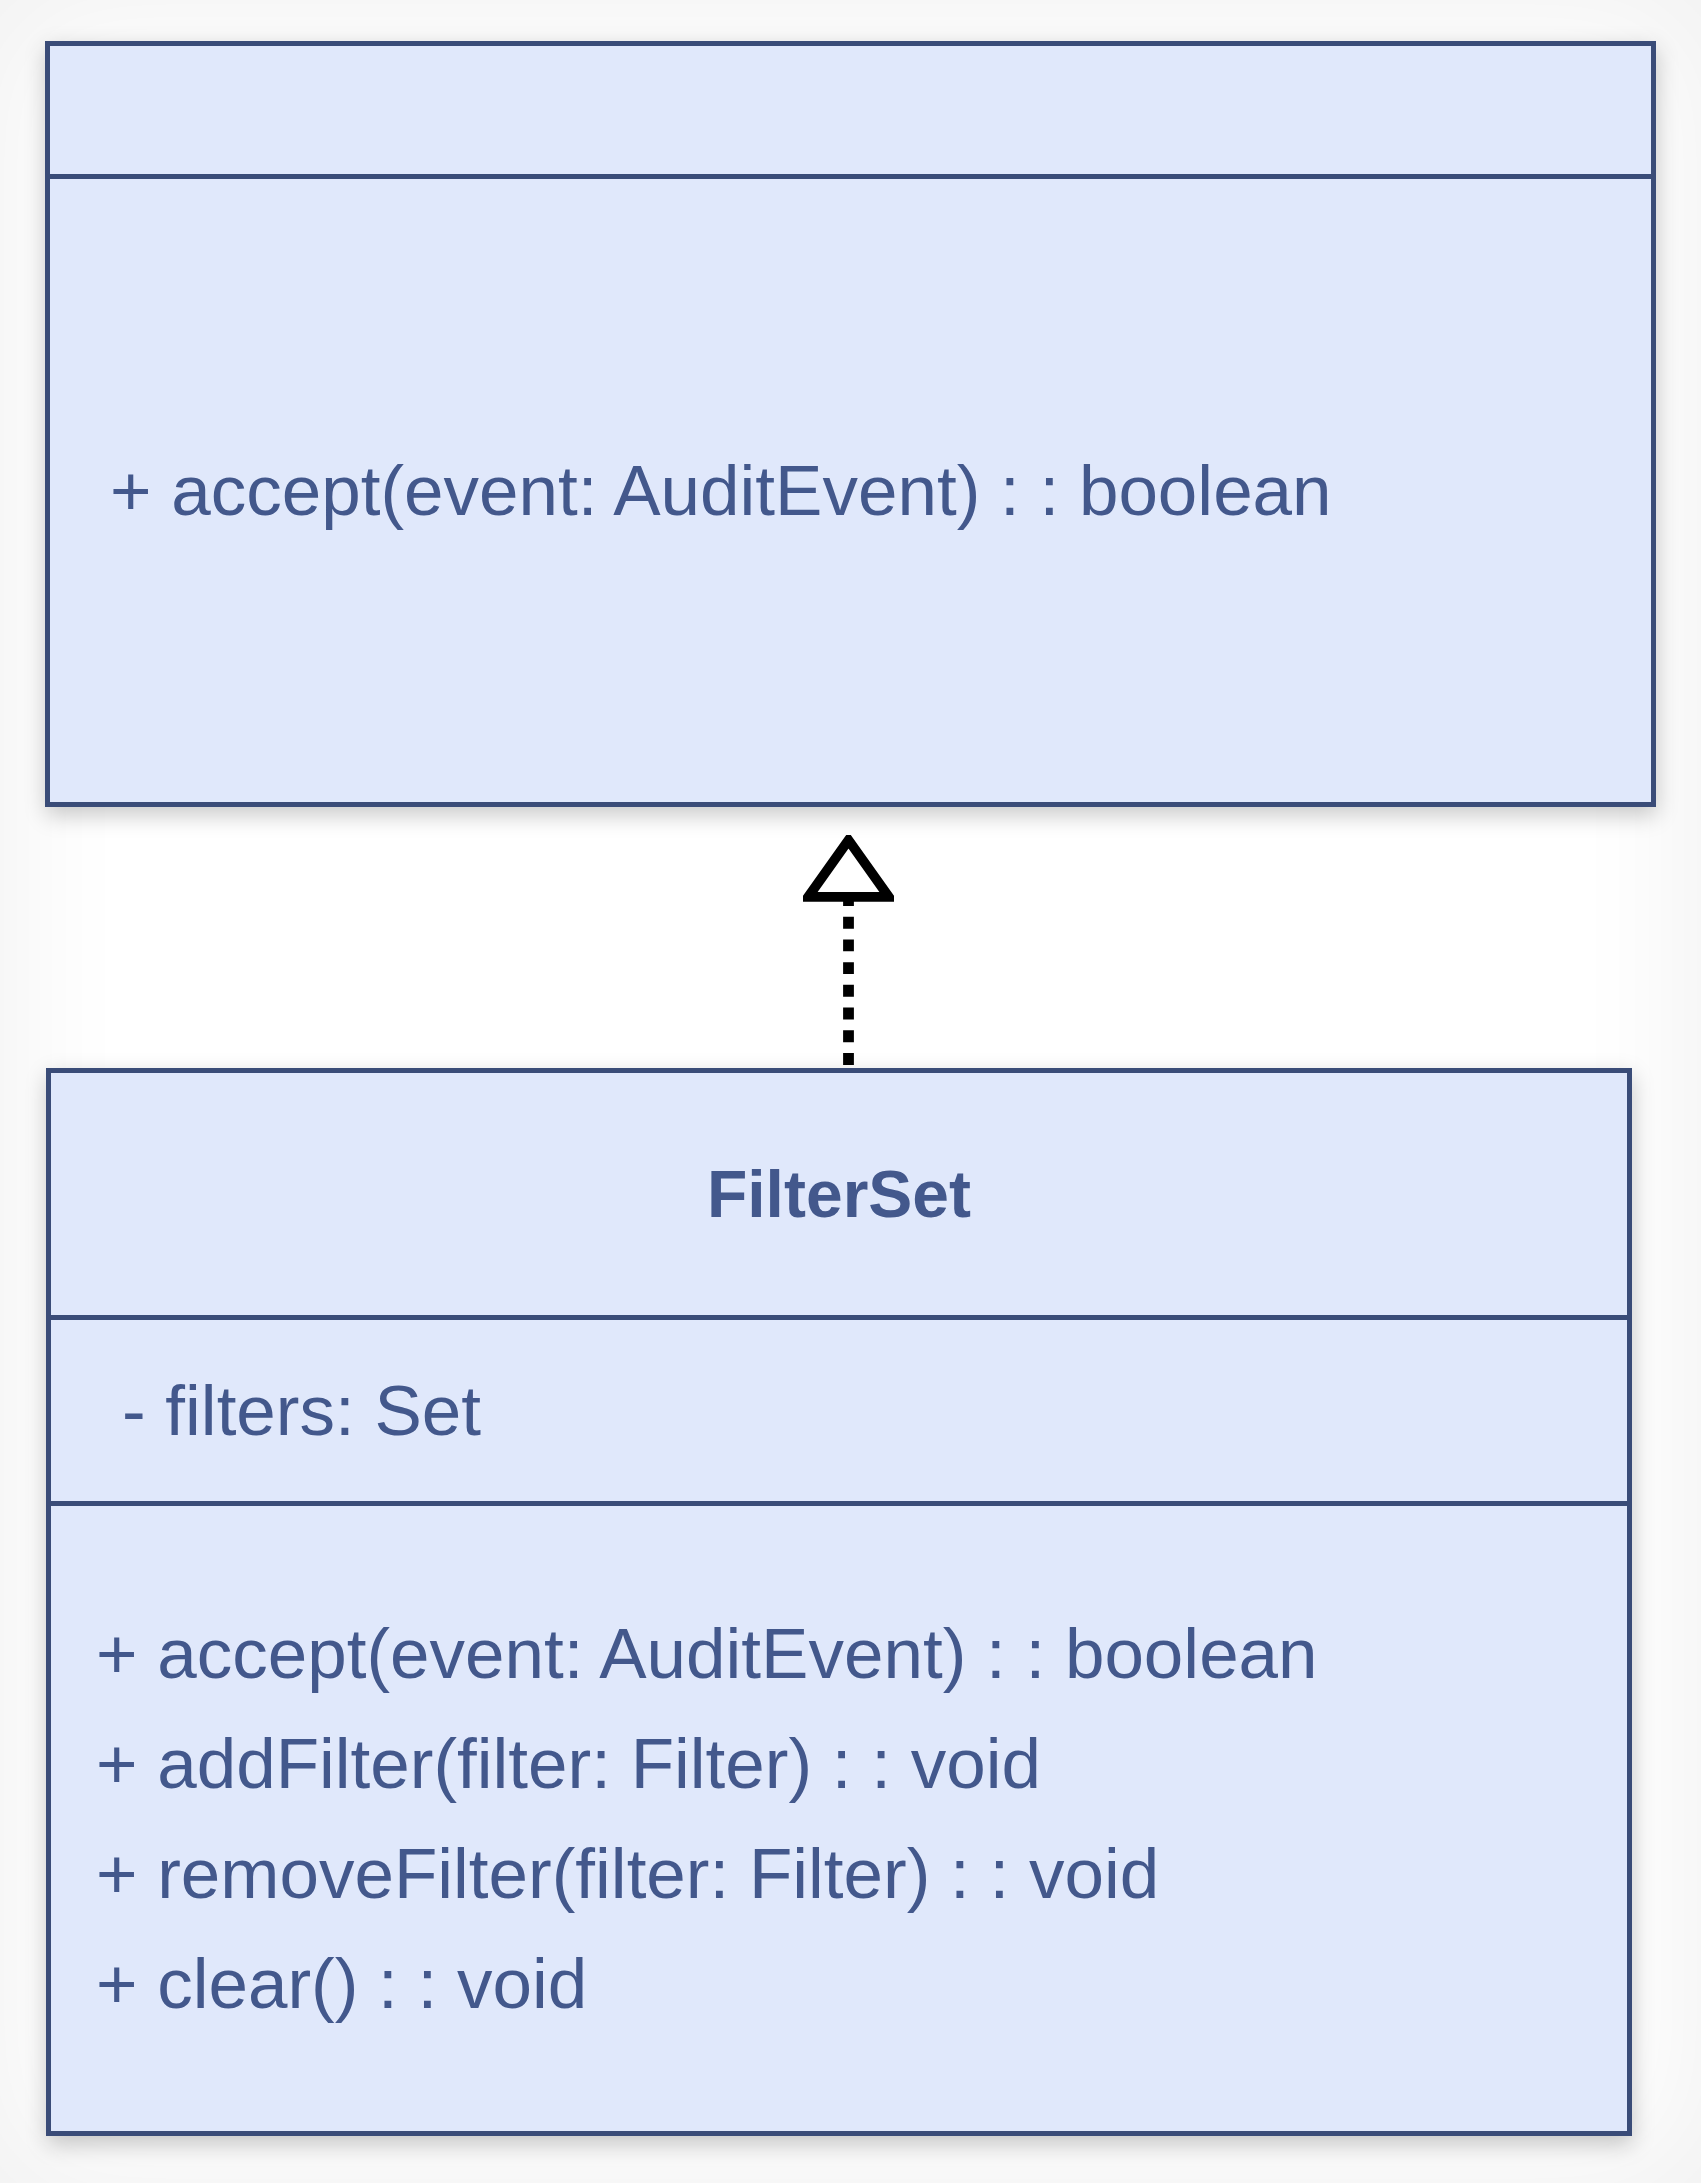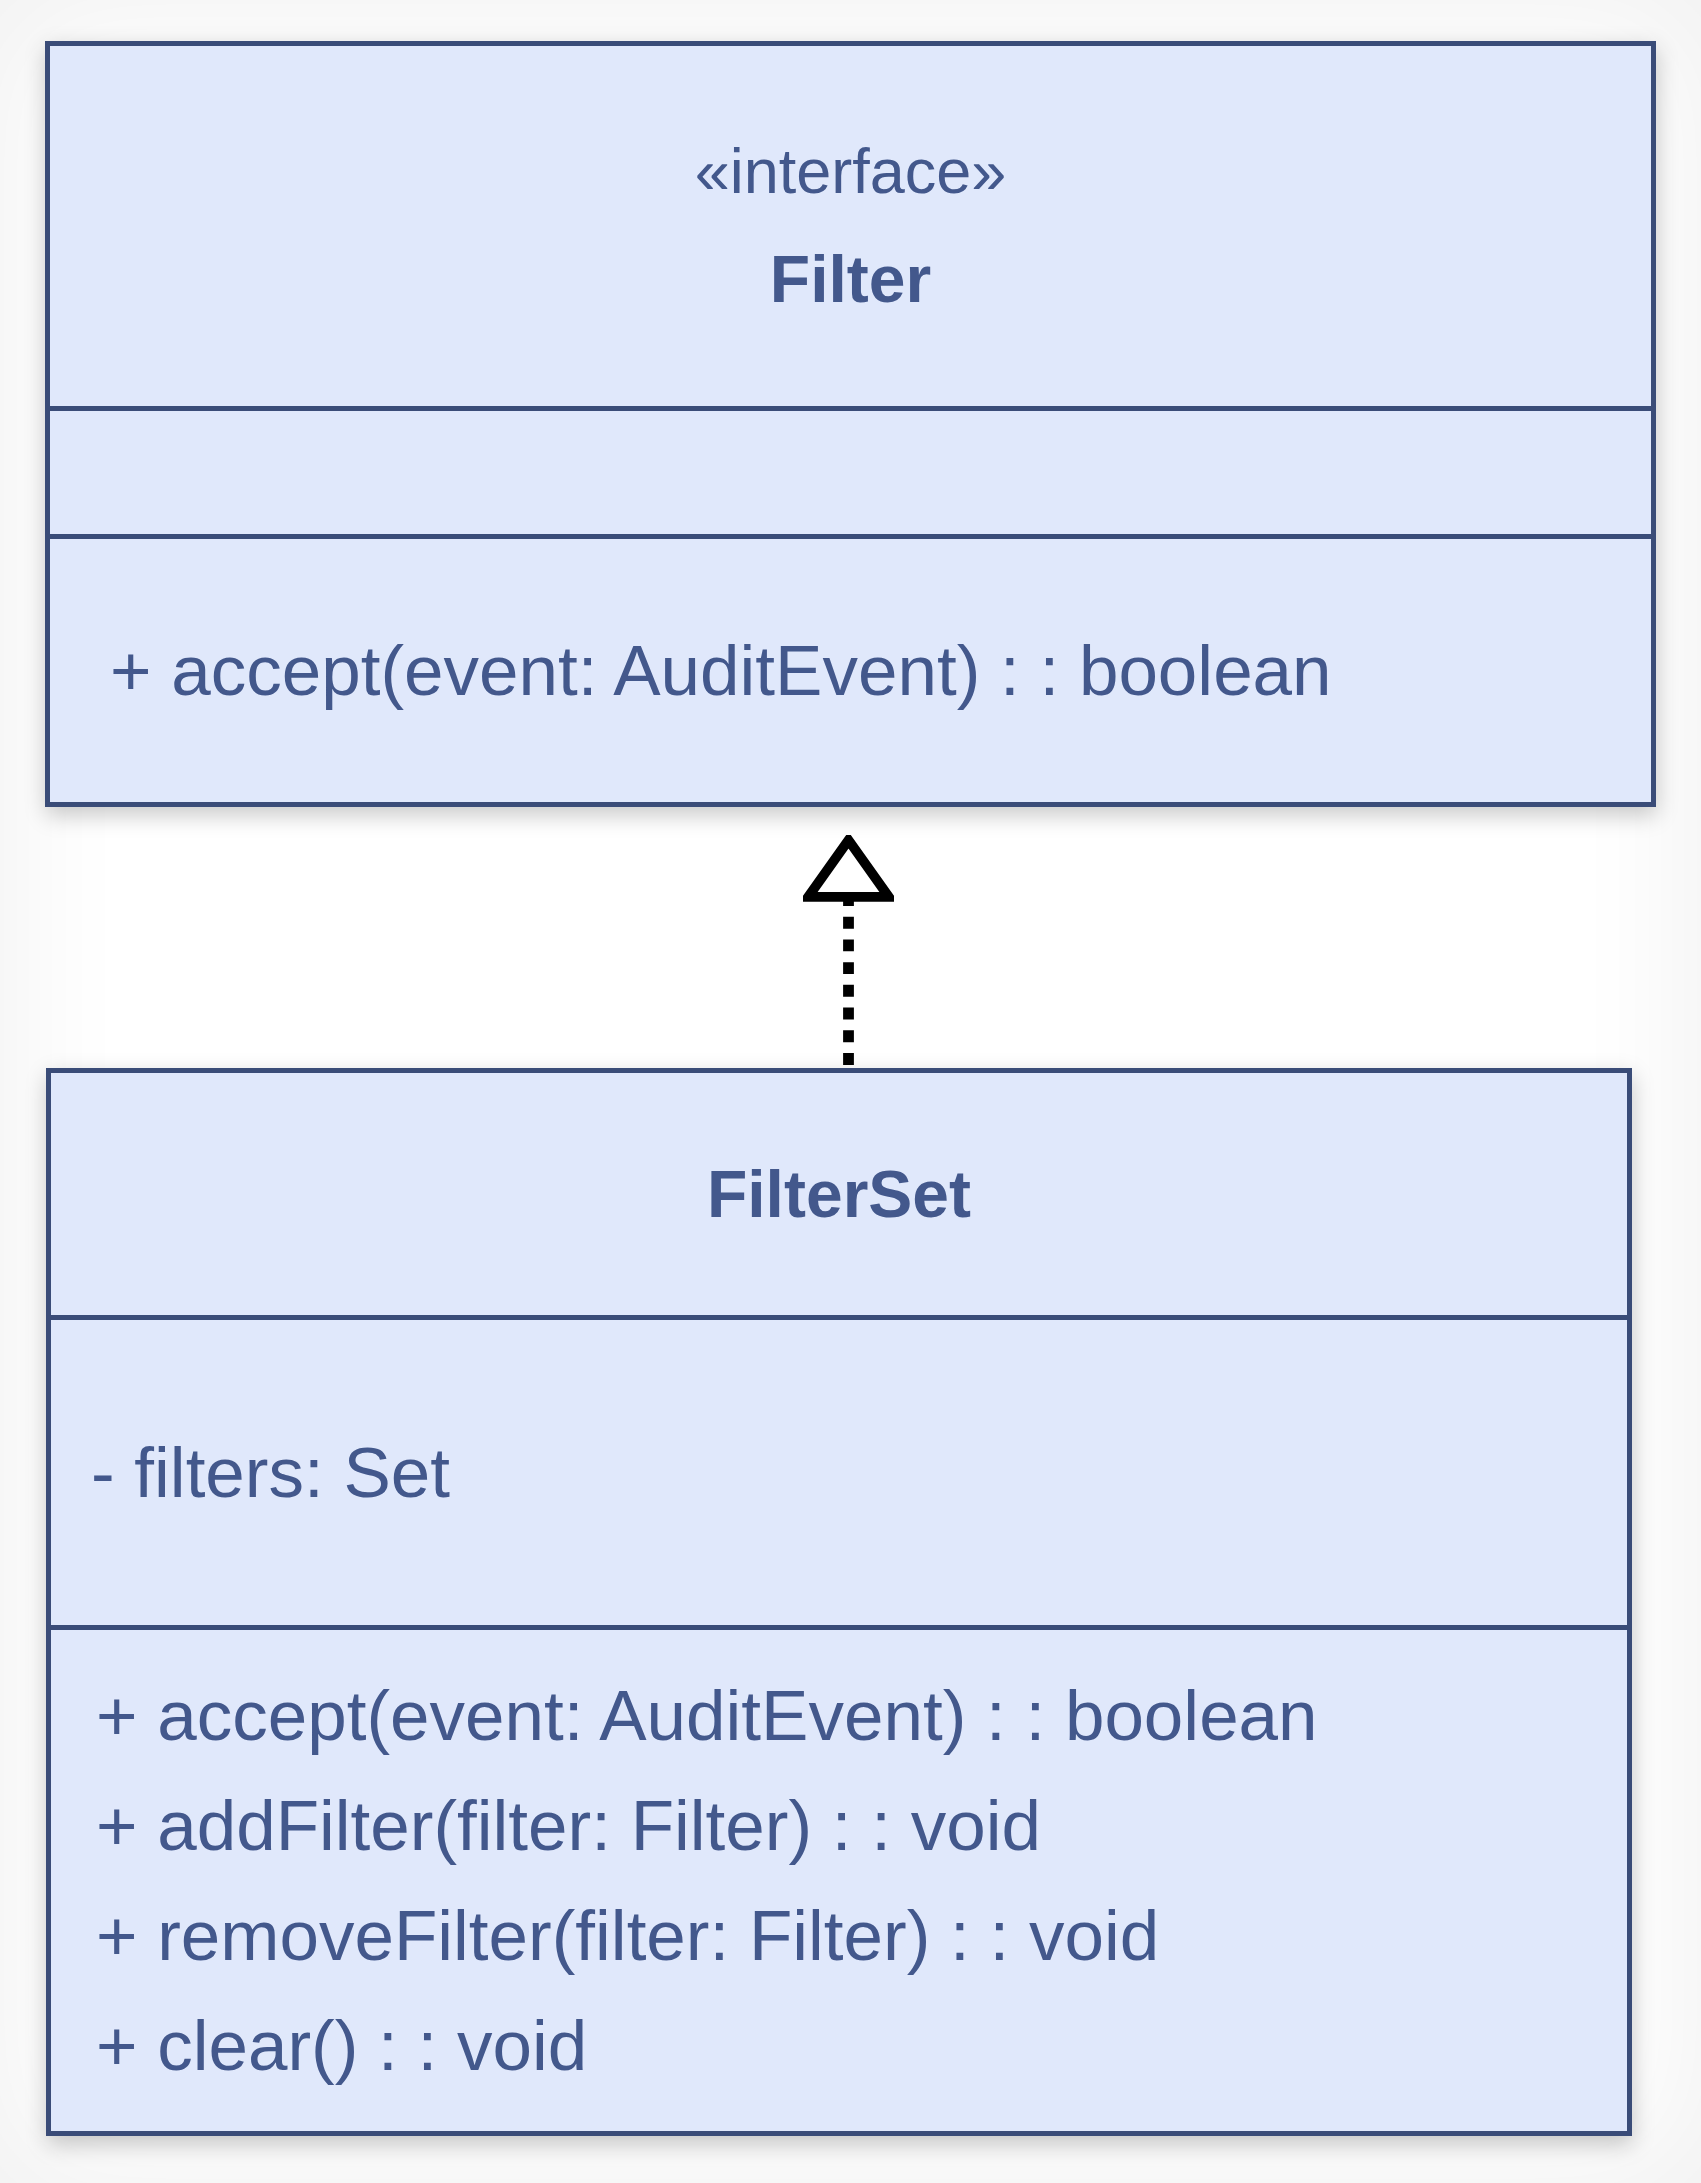--- a/index.html
+++ b/index.html
@@ -66,41 +66,37 @@
   #interface-box .attributes-compartment { height: 128px; }
   #interface-box .methods-compartment { flex: 1; padding-left: 60px; }
   
   #filterset-box {
     left: 46px;
     top: 1068px;
     width: 1586px;
     height: 1068px;
   }
   #filterset-box .header-compartment { height: 242px; }
-  #filterset-box .attributes-compartment { height: 310px; padding-left: 40px; }
+  #filterset-box .attributes-compartment { height: 186px; padding-left: 71px; }
   #filterset-box .methods-compartment { flex: 1; padding-left: 45px; }
   
   #realization-arrow {
     position: absolute;
     left: 803px;
     top: 835px;
     width: 91px;
     height: 235px;
   }
 </style>
 </head>
 <body>
 
 <div class="canvas">
 
   <div class="uml-class" id="interface-box">
-    <div class="compartment header-compartment">
-      <div class="stereotype">«interface»</div>
-      <div class="class-name">Filter</div>
-    </div>
     <div class="compartment attributes-compartment"></div>
     <div class="compartment methods-compartment">
       <div class="member-line">+ accept(event: AuditEvent) : : boolean</div>
     </div>
   </div>
 
   <svg id="realization-arrow" viewBox="0 0 160 414" xmlns="http://www.w3.org/2000/svg">
     <polygon points="80,9 9,109 151,109" fill="#ffffff" stroke="#000000" stroke-width="17"></polygon>
     <line x1="80" y1="104" x2="80" y2="414" stroke="#000000" stroke-width="19" stroke-dasharray="21 19"></line>
   </svg>

